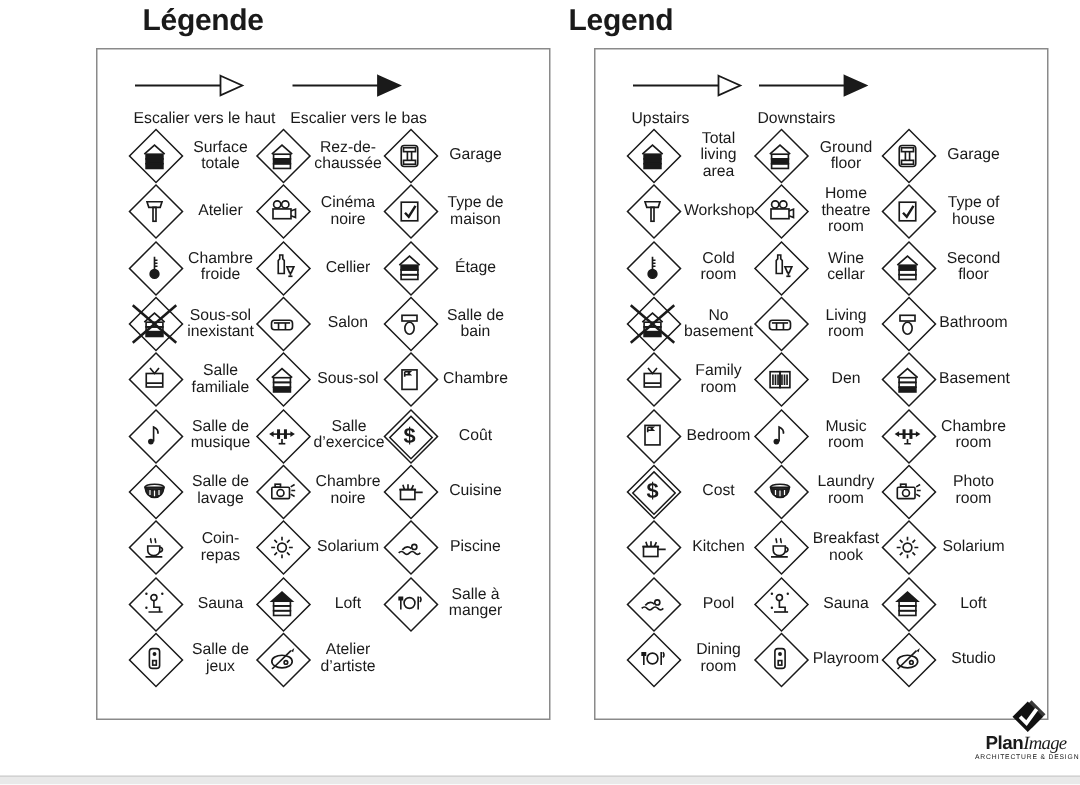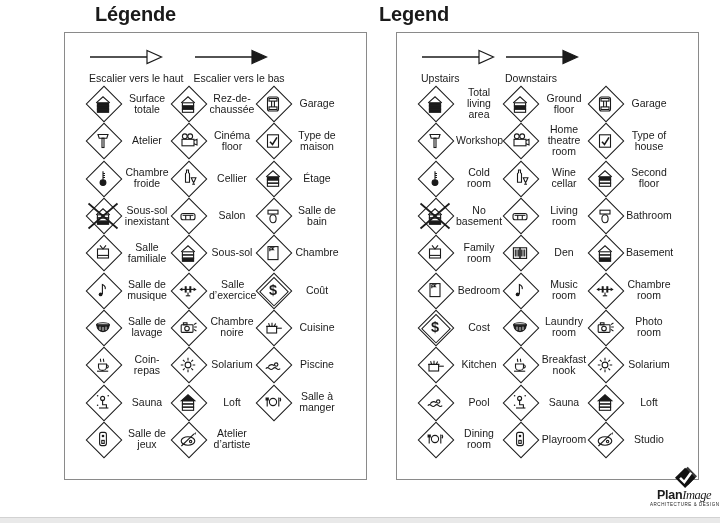--- a/index.html
+++ b/index.html
@@ -112,21 +112,21 @@
           <span class="dsq"></span>
           <span class="glyph">
             <svg width="20" height="20" viewBox="0 0 20 20" fill="none" stroke="#1a1a1a" stroke-width="1.1">
               <circle cx="6.8" cy="5.3" r="2.4"></circle>
               <circle cx="12.2" cy="5.3" r="2.4"></circle>
               <rect x="4" y="8.3" width="12" height="6.5"></rect>
               <path d="M16,9.6 L19,8.4 V14 L16,12.8"></path>
             </svg>
           </span>
         </span>
-        <span class="lbl">Cinéma floor</span>
+        <span class="lbl">Cinéma noire</span>
       </div>
       <div class="cell">
         <span class="dicon">
           <span class="dsq"></span>
           <span class="glyph">
             <svg width="20" height="20" viewBox="0 0 20 20" fill="none" stroke="#1a1a1a" stroke-width="1.1">
               <rect x="4.5" y="3.8" width="11" height="12.4"></rect>
               <path d="M7,10.8 l2.5,2.7 L14,6.3" stroke-width="1.6"></path>
             </svg>
           </span>

